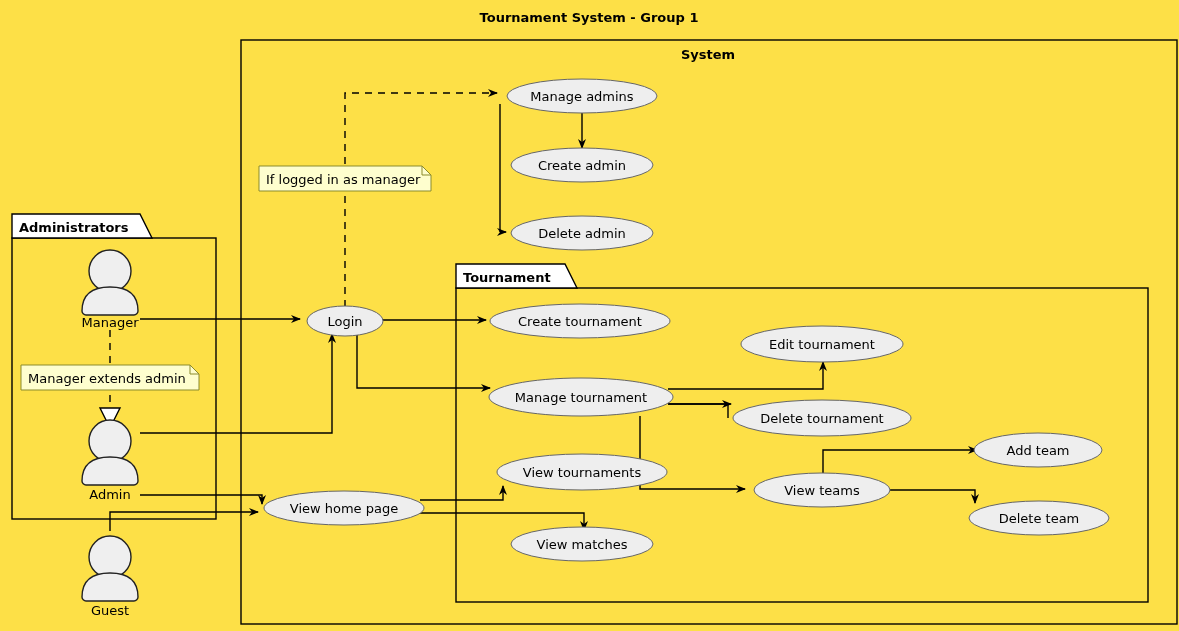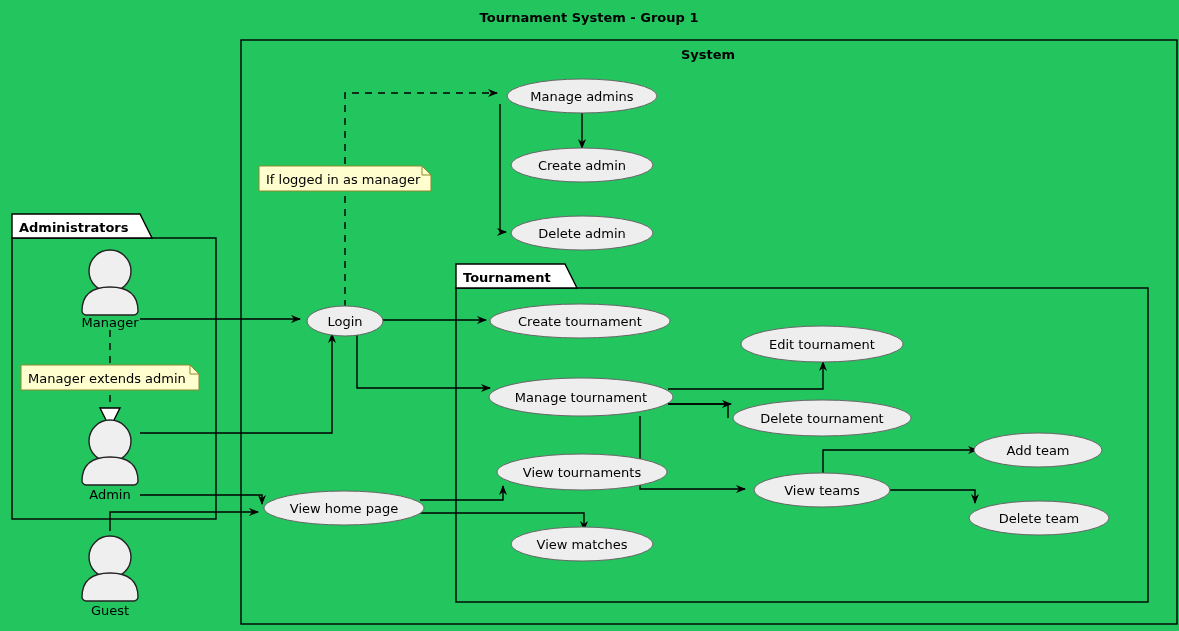--- a/index.html
+++ b/index.html
@@ -4,21 +4,21 @@
 <style>
   html, body {
     margin: 0;
     padding: 0;
     background: #ffffff;
   }
   #canvas {
     position: relative;
     width: 1179px;
     height: 631px;
-    background: #22c55e;
+    background: #fde047;
     font-family: "DejaVu Sans", sans-serif;
     overflow: hidden;
   }
   svg.diagram {
     position: absolute;
     left: 0;
     top: 0;
     width: 1179px;
     height: 631px;
   }

